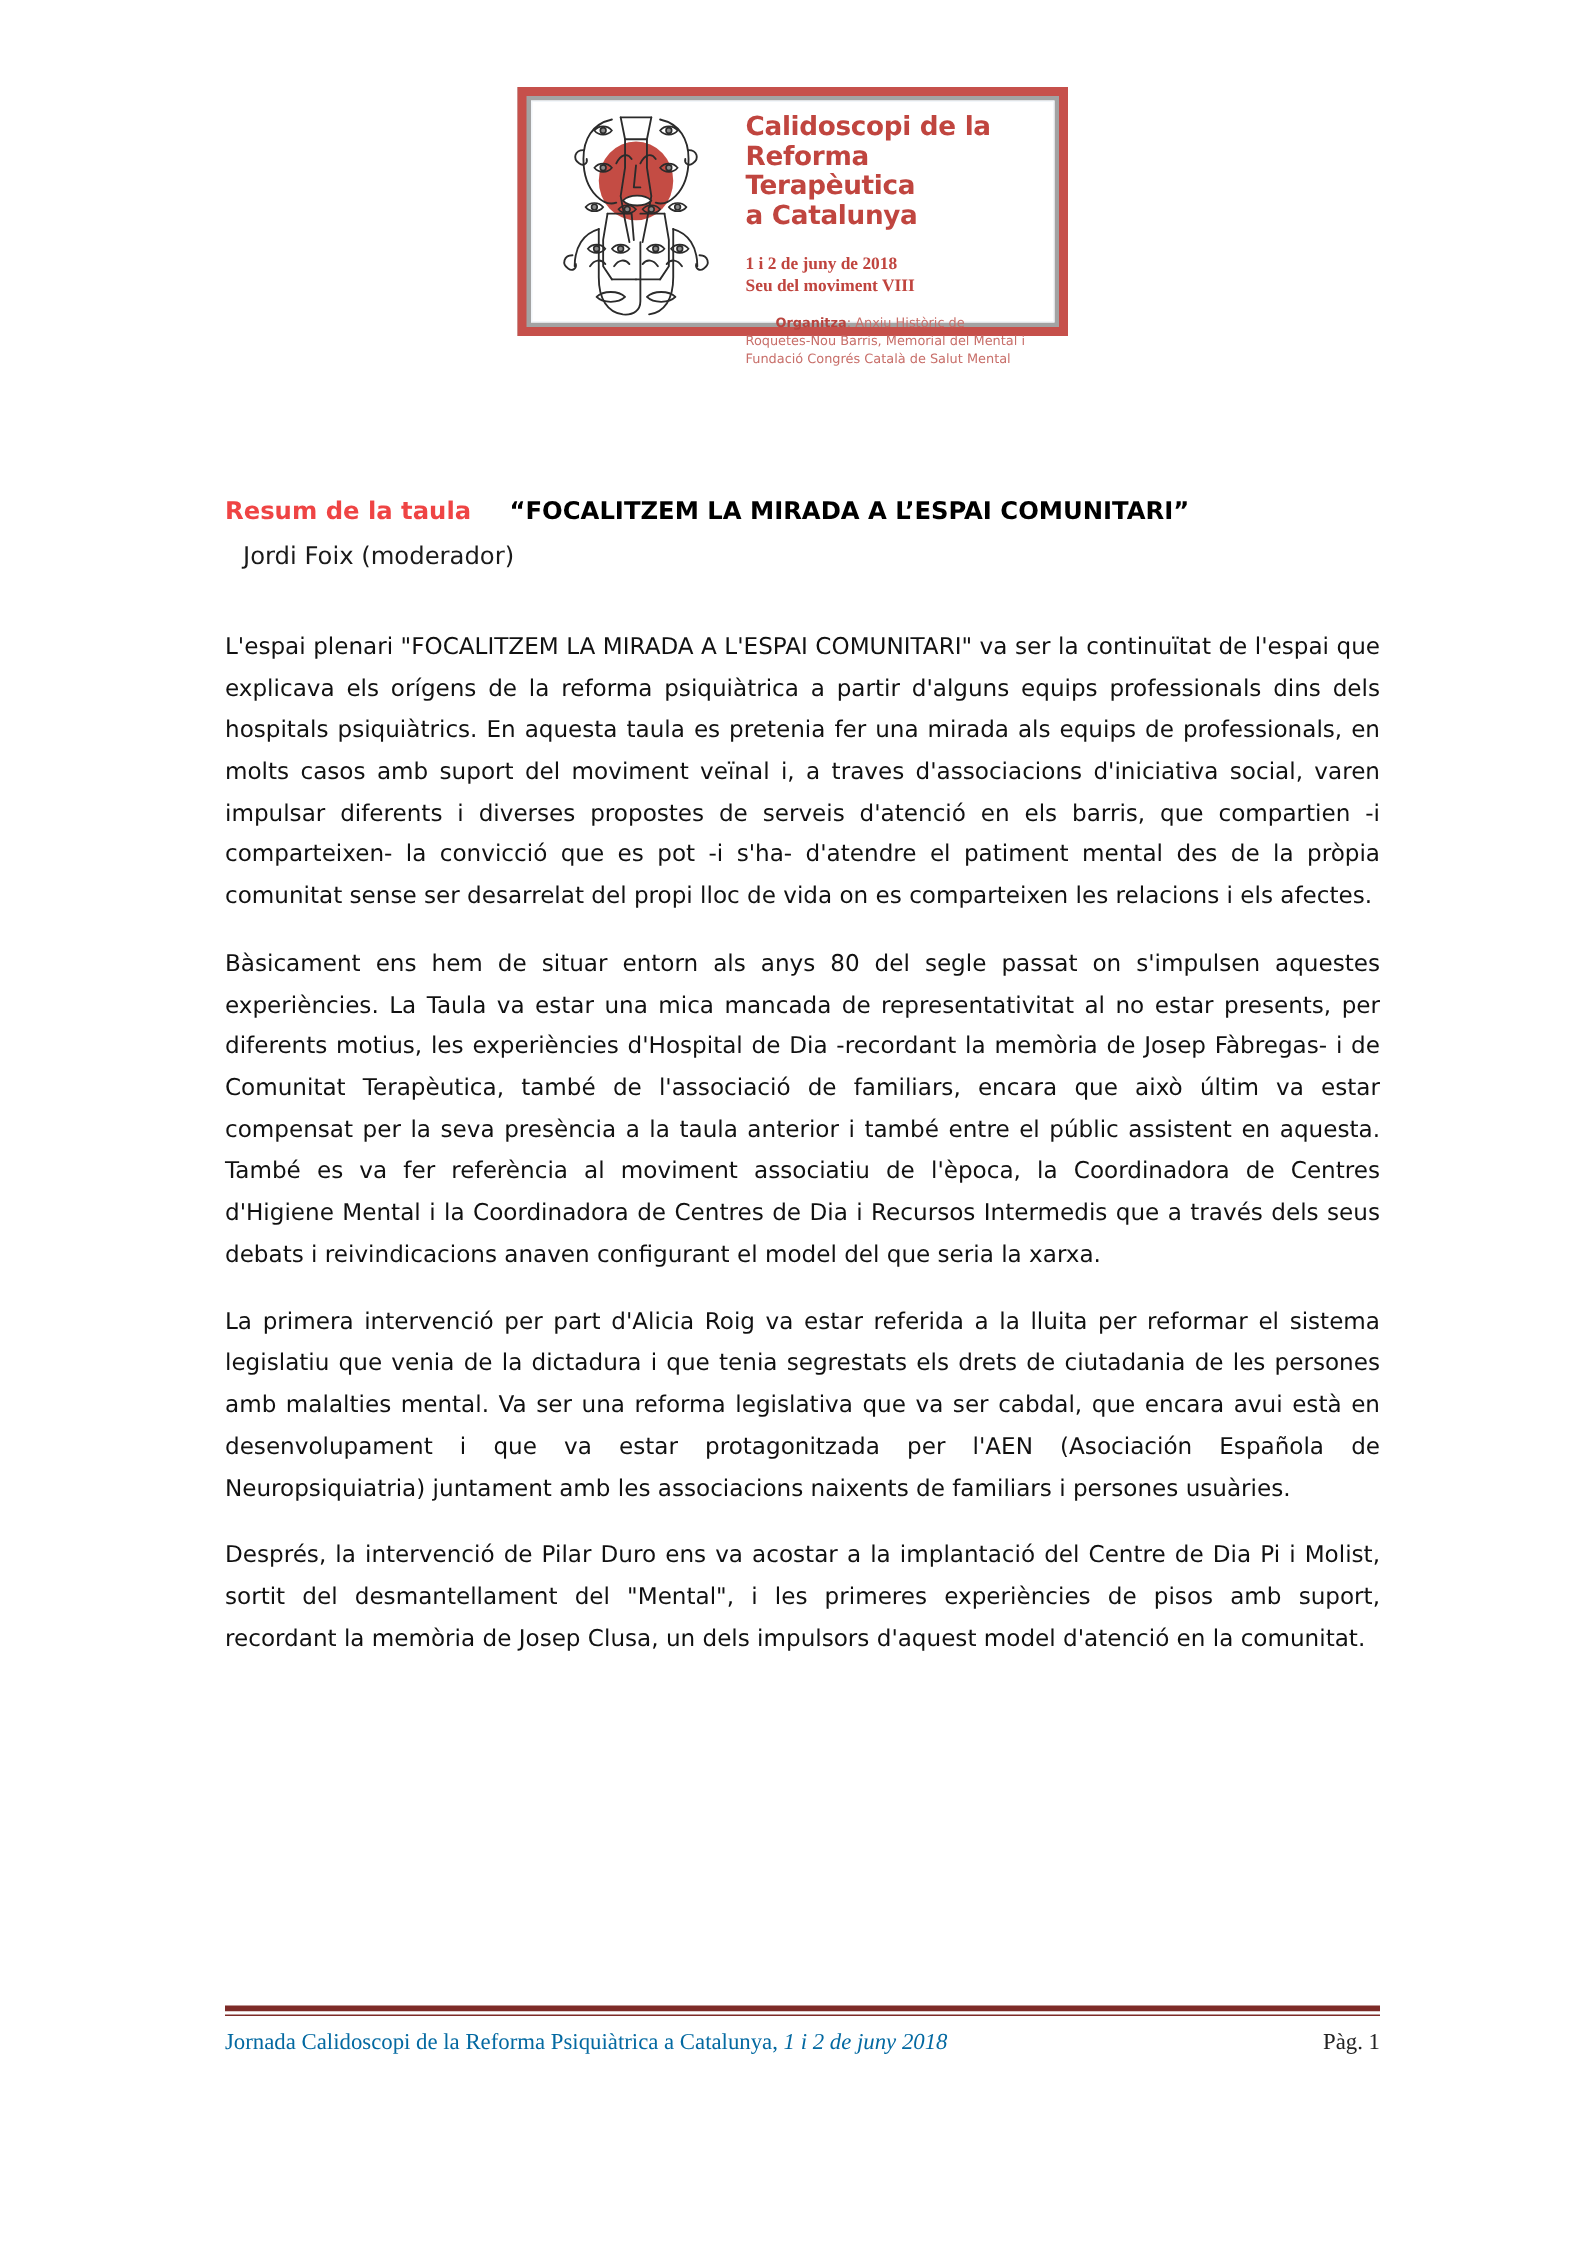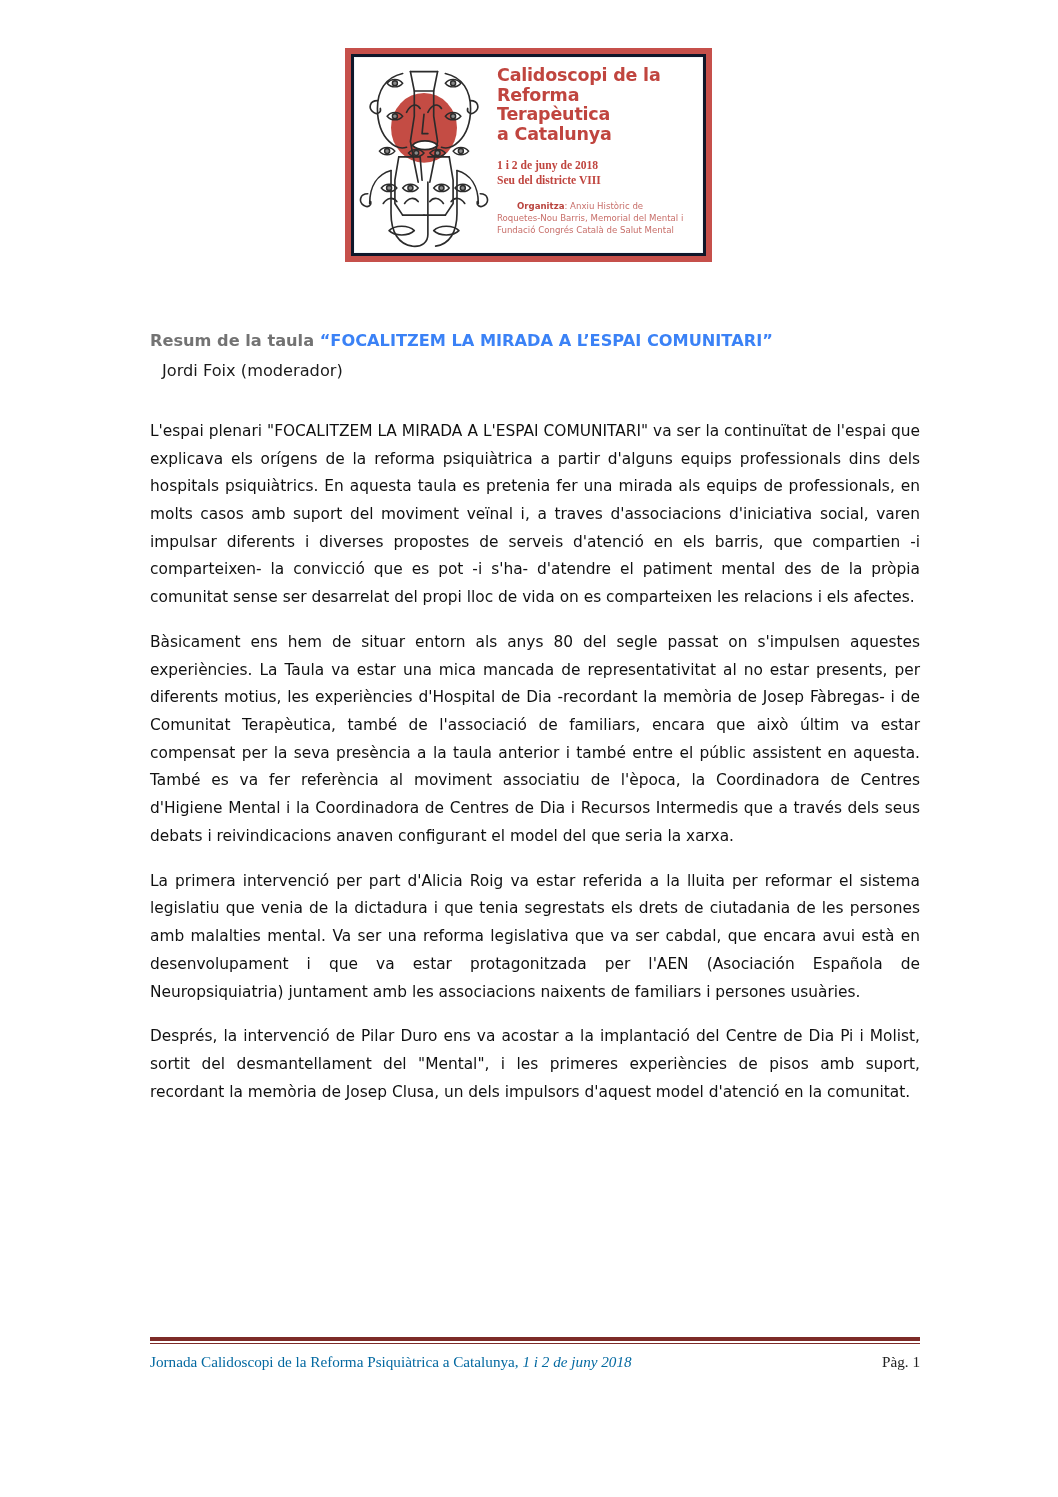--- a/index.html
+++ b/index.html
@@ -18,26 +18,26 @@
   .page {
     position: absolute;
     inset: 0;
     background: #ffffff;
   }
 
   
   .poster-wrap {
     position: absolute;
     left: 345px;
-    top: 48px;
+    top: 58px;
     width: 367px;
-    height: 214px;
+    height: 166px;
     box-sizing: border-box;
     border: 6px solid #c6504b;
-    background: #0f172a;
+    background: #a3a3a3;
     padding: 3px;
   }
   .poster-inner {
     width: 100%;
     height: 100%;
     box-sizing: border-box;
     border: 1px solid #f2f6fa;
     background: #ffffff;
     display: flex;
     flex-direction: row;
@@ -90,22 +90,22 @@
     width: 770px;
   }
 
   .heading {
     font-family: "DejaVu Sans", sans-serif;
     font-size: 16.2px;
     line-height: 1.35;
     color: #1a1a1a;
     margin: 0 0 9px 0;
   }
-  .heading .lead { font-weight: bold; color:#737373; }
-  .heading .quoted { font-weight: bold; color:#3b82f6; }
+  .heading .lead { font-weight: bold; color:#ef4444; }
+  .heading .quoted { font-weight: bold; color:#000000;margin-left:20px; }
 
   .byline {
     font-family: "DejaVu Sans", sans-serif;
     font-size: 16.2px;
     color: #1a1a1a;
     margin: 0 0 38px 12px;
   }
 
   p.body {
     font-family: "DejaVu Sans", sans-serif;
@@ -256,21 +256,21 @@
       </div>
 
       <div class="poster-text">
         <div class="poster-title">
           <div>Calidoscopi de la</div>
           <div>Reforma Terapèutica</div>
           <div>a Catalunya</div>
         </div>
         <div class="poster-sub">
           <div>1 i 2 de juny de 2018</div>
-          <div>Seu del districte VIII</div>
+          <div>Seu del moviment VIII</div>
         </div>
         <div class="poster-org">
           <b>Organitza</b><span>: Anxiu Històric de Roquetes-Nou Barris, Memorial del Mental i Fundació Congrés Català de Salut Mental</span>
         </div>
       </div>
 
     </div>
   </div>
 
   <div class="doc">

